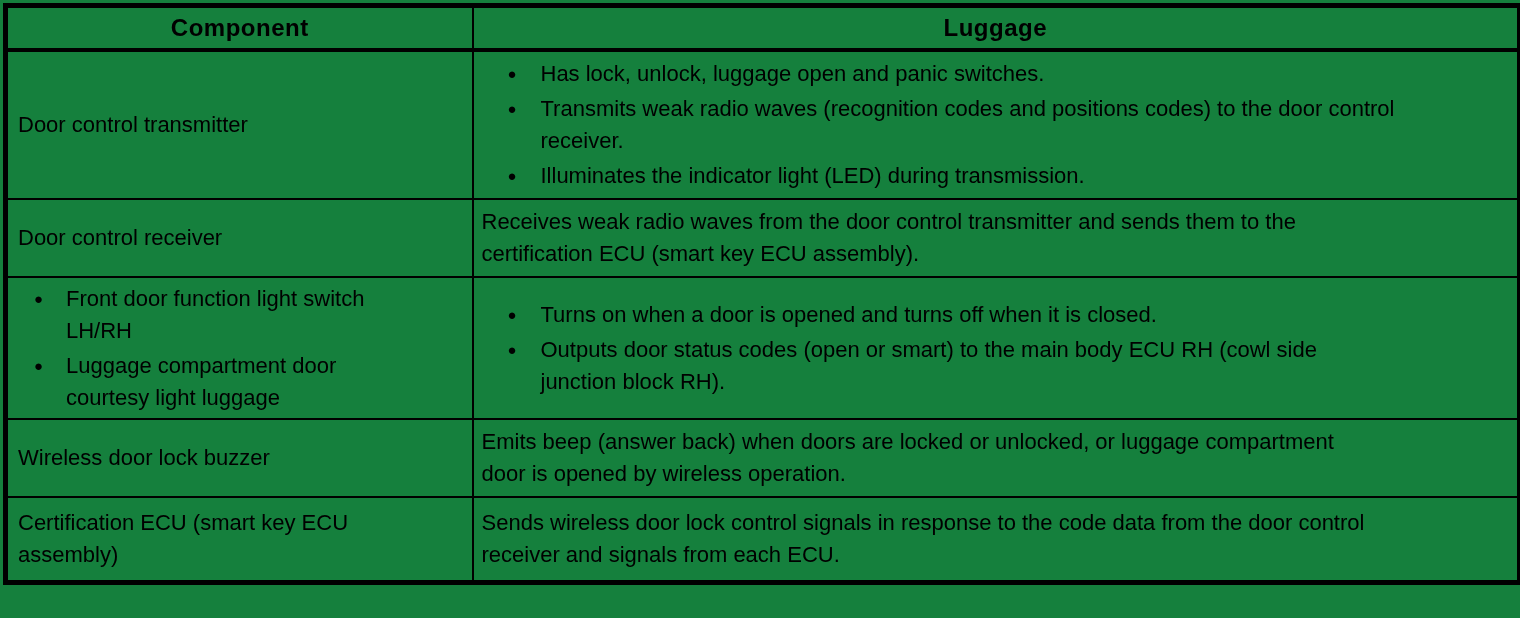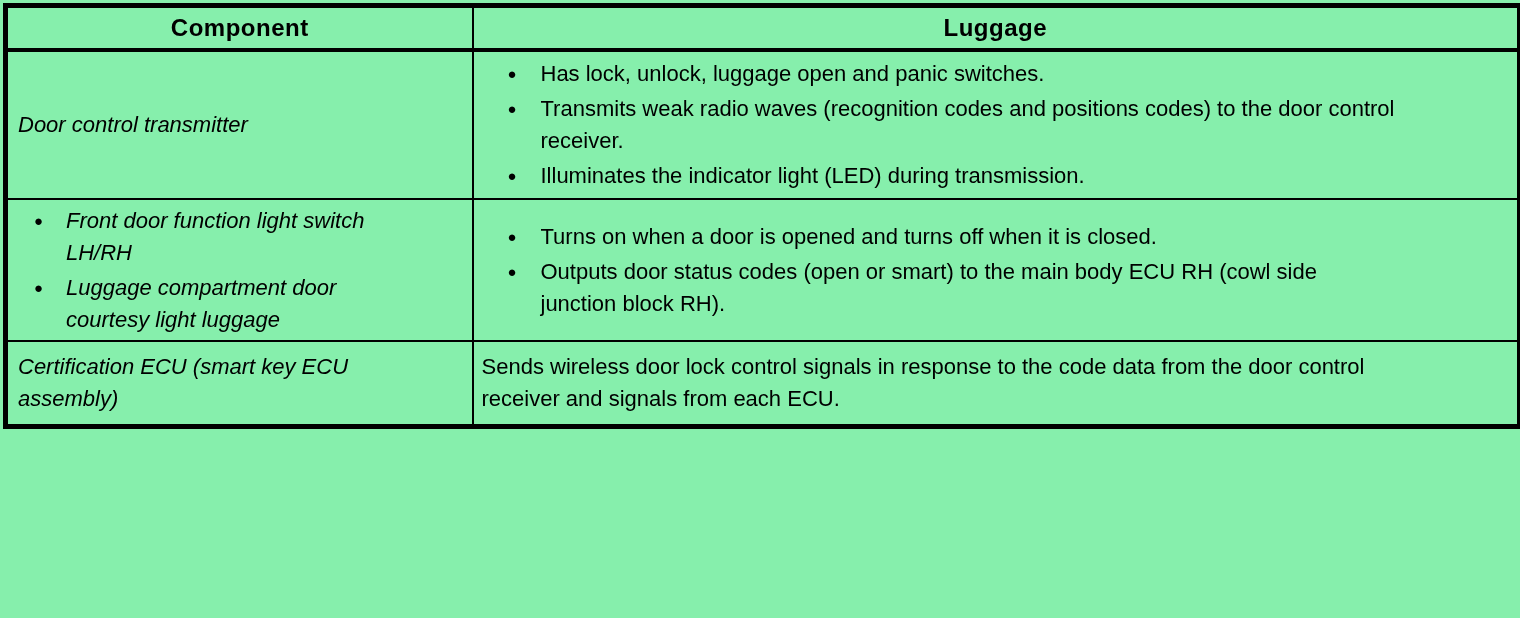--- a/index.html
+++ b/index.html
@@ -4,21 +4,21 @@
 <style>
   html, body {
     margin: 0;
     padding: 0;
     background: #ffffff;
   }
   .page {
     position: relative;
     width: 1520px;
     height: 618px;
-    background: #86efac;
+    background: #15803d;
     font-family: "Liberation Sans", sans-serif;
     color: #000000;
     overflow: hidden;
   }
   table.comp-table {
     position: absolute;
     top: 3px;
     left: 3px;
     width: 1514px;
     border-collapse: collapse;
@@ -47,21 +47,20 @@
   }
   tr.r1 td { height: 138px; }
   tr.r2 td { height: 68px; }
   tr.r3 td { height: 132px; }
   tr.r4 td { height: 68px; }
   tr.r5 td { height: 68px; }
   tr.r6 td { height: 74px; }
 
   td.comp-cell {
     padding: 4px 8px 4px 10px;
-    font-style: italic;
   }
   td.fn-cell {
     padding: 4px 6px 4px 8px;
   }
   .cell-text {
     white-space: pre-wrap;
   }
   ul.blist {
     list-style: none;
     margin: 0;
@@ -121,20 +120,29 @@
 receiver.</span>
             </li>
             <li>
               <span class="bullet">●</span>
               <span class="btext">Illuminates the indicator light (LED) during transmission.</span>
             </li>
           </ul>
         </td>
       </tr>
 
+      <tr class="r2">
+        <td class="comp-cell">
+          <div class="cell-text">Door control receiver</div>
+        </td>
+        <td class="fn-cell">
+          <div class="cell-text">Receives weak radio waves from the door control transmitter and sends them to the
+certification ECU (smart key ECU assembly).</div>
+        </td>
+      </tr>
 
       <tr class="r3">
         <td class="comp-cell">
           <ul class="blist comp-blist">
             <li>
               <span class="bullet">●</span>
               <span class="btext">Front door function light switch
 LH/RH</span>
             </li>
             <li>
@@ -153,20 +161,29 @@
             <li>
               <span class="bullet">●</span>
               <span class="btext">Outputs door status codes (open or smart) to the main body ECU RH (cowl side
 junction block RH).</span>
             </li>
           </ul>
         </td>
       </tr>
 
 
+      <tr class="r5">
+        <td class="comp-cell">
+          <div class="cell-text">Wireless door lock buzzer</div>
+        </td>
+        <td class="fn-cell">
+          <div class="cell-text">Emits beep (answer back) when doors are locked or unlocked, or luggage compartment
+door is opened by wireless operation.</div>
+        </td>
+      </tr>
 
       <tr class="r6">
         <td class="comp-cell">
           <div class="cell-text">Certification ECU (smart key ECU
 assembly)</div>
         </td>
         <td class="fn-cell">
           <div class="cell-text">Sends wireless door lock control signals in response to the code data from the door control
 receiver and signals from each ECU.</div>
         </td>

